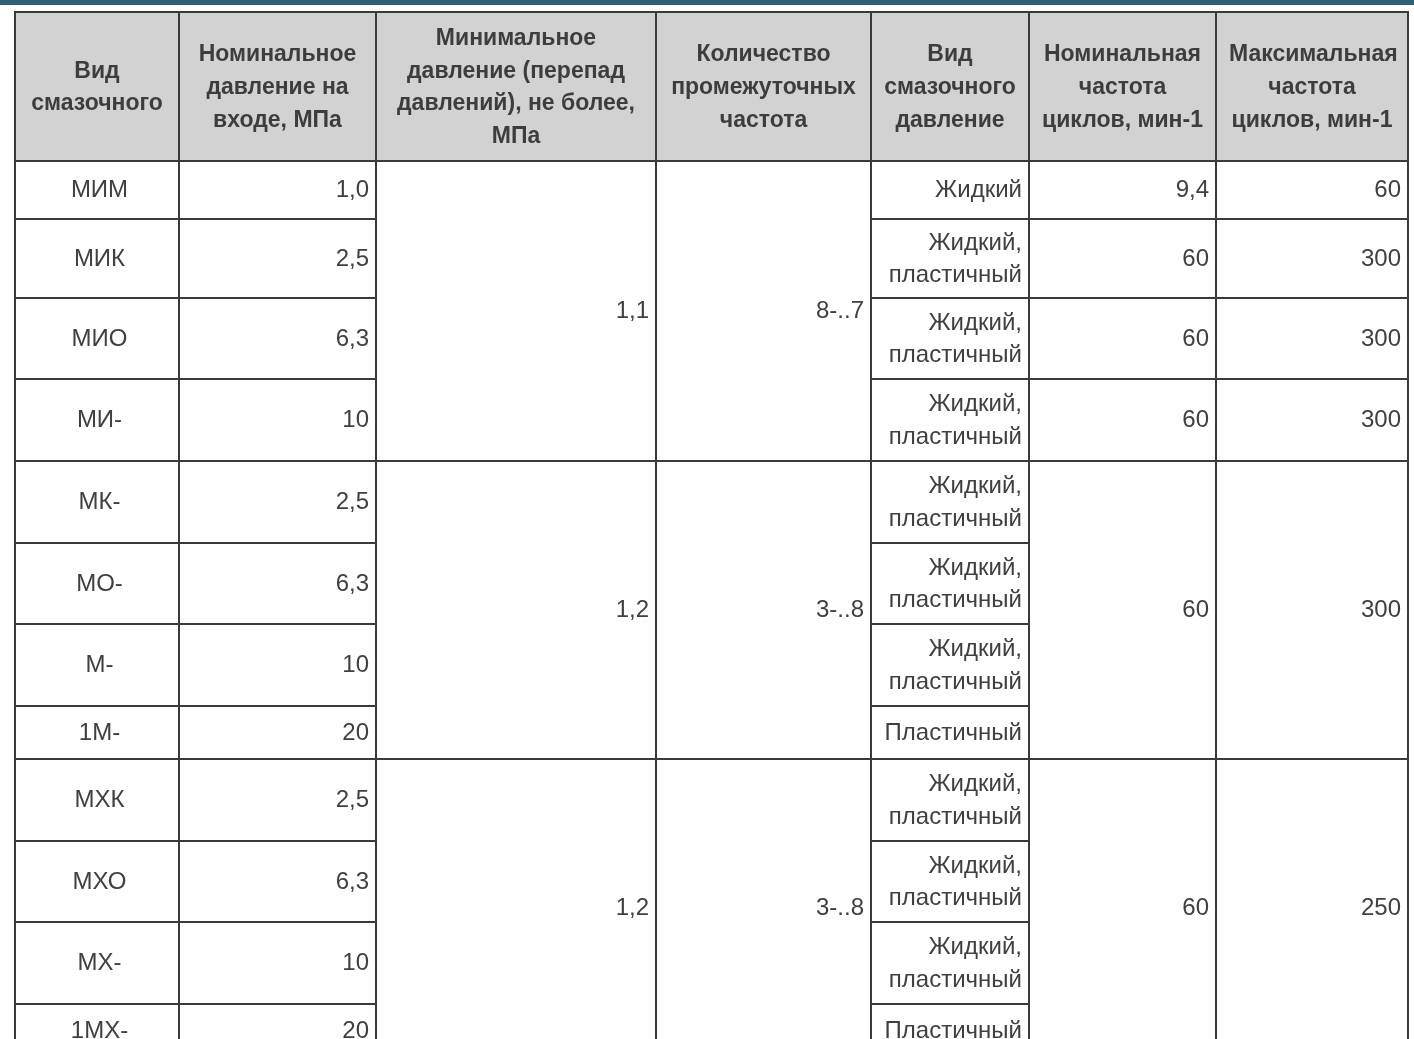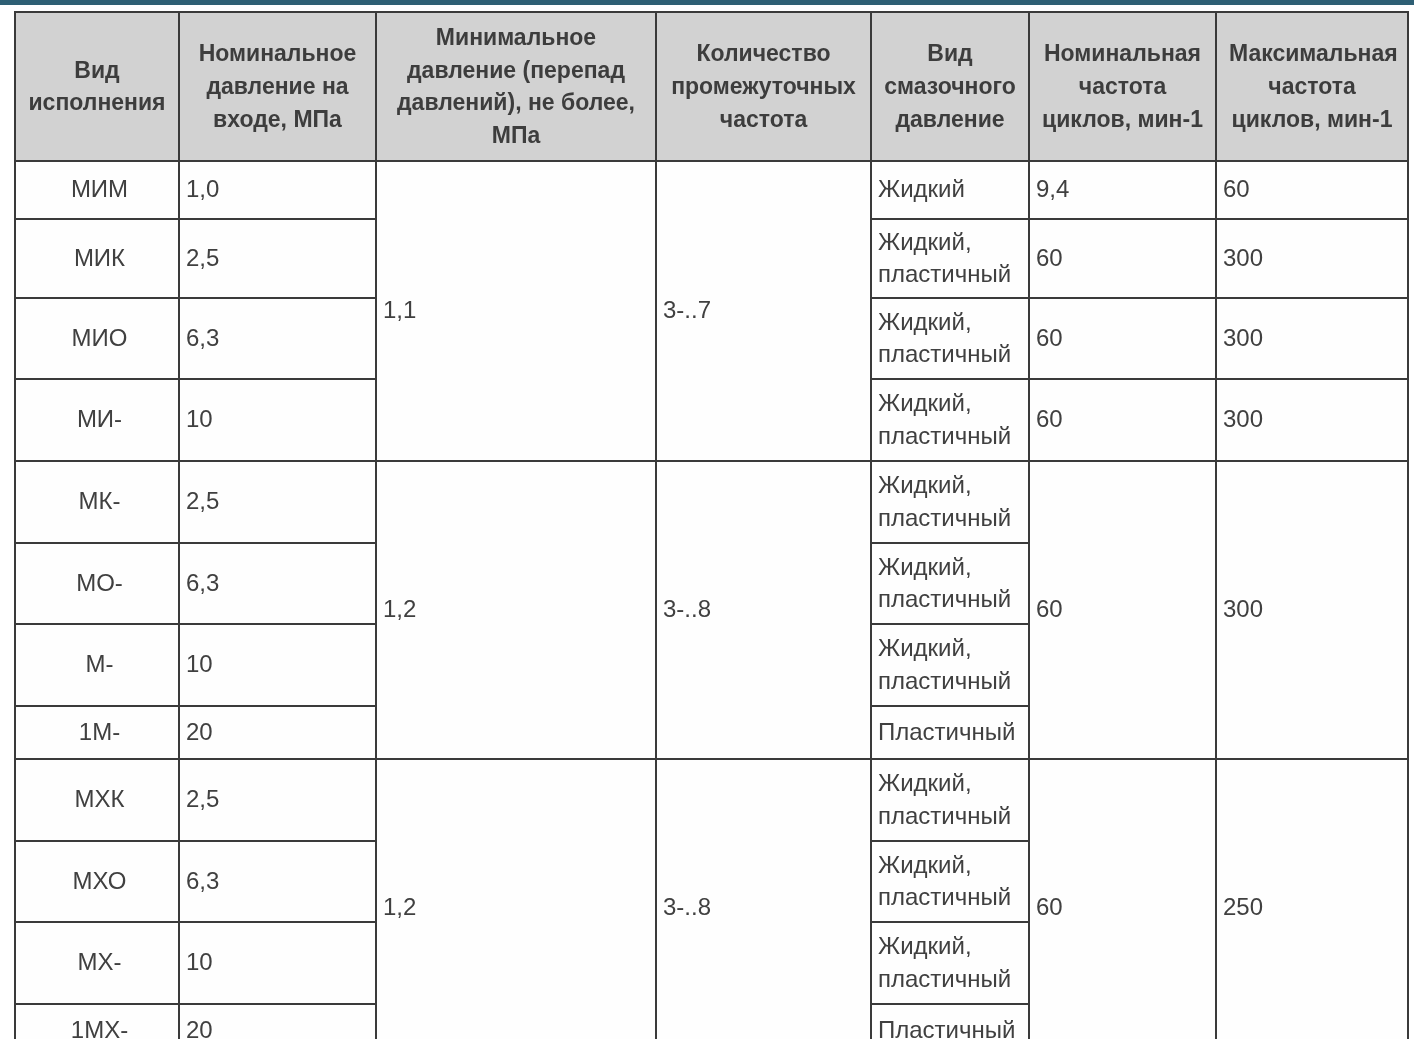--- a/index.html
+++ b/index.html
@@ -34,21 +34,21 @@
     font-size: 23px;
     font-weight: bold;
     text-align: center;
     line-height: 1.42;
     padding: 8px 12px;
   }
   table.spec td {
     color: #404040;
     font-size: 24px;
     font-weight: normal;
-    text-align: left;
+    text-align: right;
     line-height: 1.35;
     padding: 4px 6px;
     background: #fefefe;
   }
   table.spec td.col-type {
     text-align: center;
     padding-left: 11px;
   }
   tr.h-hdr { height: 139px; }
   tr.h-58  { height: 58px; }
@@ -67,36 +67,36 @@
     <col style="width:164px">
     <col style="width:197px">
     <col style="width:280px">
     <col style="width:215px">
     <col style="width:158px">
     <col style="width:187px">
     <col style="width:192px">
   </colgroup>
   <thead>
     <tr class="h-hdr">
-      <th>Вид исполнения</th>
+      <th>Вид смазочного</th>
       <th>Номинальное давление на входе, МПа</th>
       <th>Минимальное давление (перепад давлений), не более, МПа</th>
       <th>Количество промежуточных частота</th>
       <th>Вид смазочного давление</th>
       <th>Номинальная частота циклов, мин-1</th>
       <th>Максимальная частота циклов, мин-1</th>
     </tr>
   </thead>
   <tbody>
 
     <tr class="h-58">
       <td class="col-type">МИМ</td>
       <td>1,0</td>
       <td rowspan="4">1,1</td>
-      <td rowspan="4">3-..7</td>
+      <td rowspan="4">8-..7</td>
       <td>Жидкий</td>
       <td>9,4</td>
       <td>60</td>
     </tr>
     <tr class="h-79">
       <td class="col-type">МИК</td>
       <td>2,5</td>
       <td>Жидкий, пластичный</td>
       <td>60</td>
       <td>300</td>

